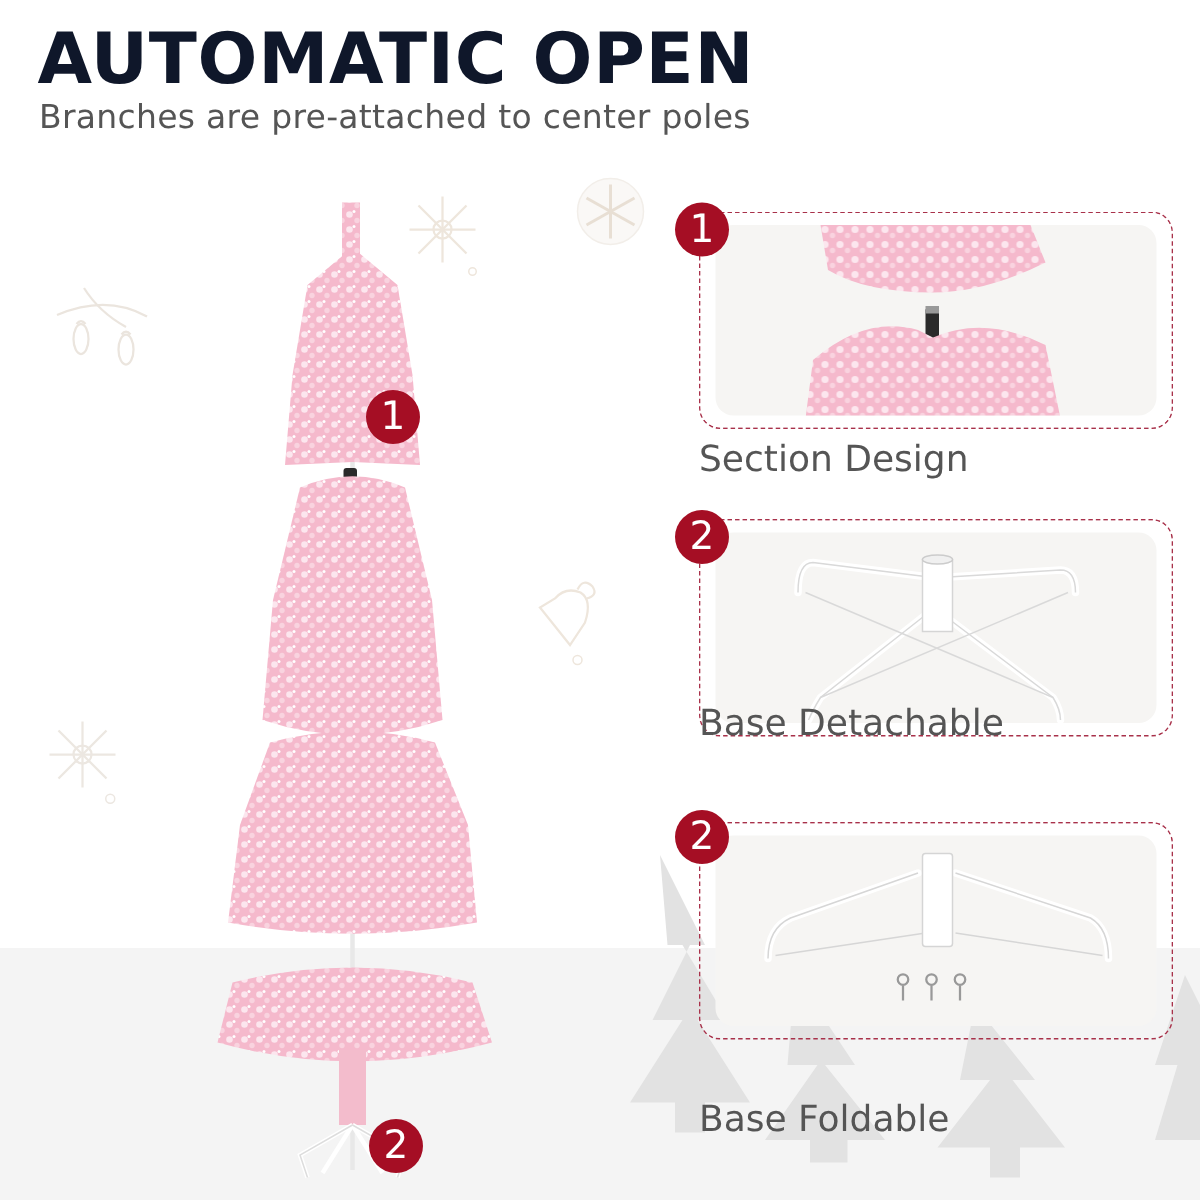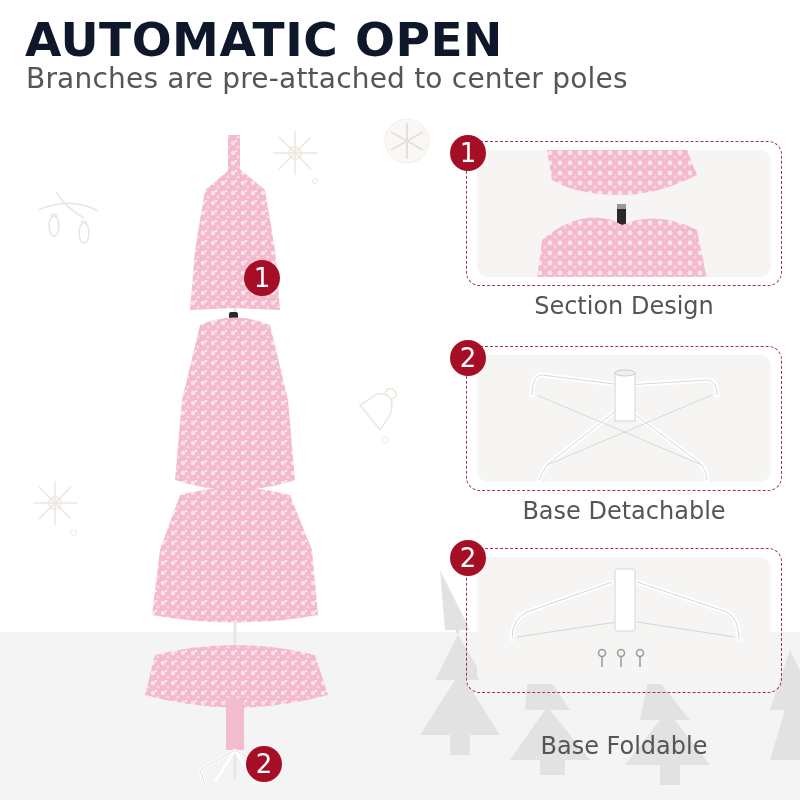--- a/index.html
+++ b/index.html
@@ -1,27 +1,27 @@
 <!DOCTYPE html>
 <html><head>
 <meta charset="utf-8">
 <style>
   * { margin: 0; padding: 0; box-sizing: border-box; }
   html, body { width: 800px; height: 800px; overflow: hidden; background: #ffffff; }
   body { position: relative; font-family: "DejaVu Sans", "Liberation Sans", sans-serif; }
   .floor { position: absolute; left: 0; top: 632px; width: 800px; height: 168px; background: #f4f4f4; }
   .title { position: absolute; left: 25px; top: 12px; font-size: 47px; color: #0f172a; letter-spacing: 0.5px; font-weight: bold; white-space: nowrap; }
-  .subtitle { position: absolute; left: 26px; top: 64px; font-size: 28px; line-height: 30px; color: #555555; white-space: nowrap; letter-spacing: 0.2px; }
+  .subtitle { position: absolute; left: 26px; top: 64px; font-size: 22px; line-height: 30px; color: #555555; white-space: nowrap; letter-spacing: 0.2px; }
   .deco { position: absolute; }
   .tree-wrap { position: absolute; left: 140px; top: 130px; width: 190px; height: 670px; }
   .badge { position: absolute; width: 36px; height: 36px; border-radius: 50%; background: #a50e24; color: #fff; font-size: 26px; line-height: 36px; text-align: center; font-family: "DejaVu Sans", sans-serif; }
   .panel { position: absolute; left: 466px; width: 316px; height: 145px; border: 1.5px dashed #a8314a; border-radius: 14px; }
   .panel-inner { position: absolute; left: 10px; top: 8px; right: 10px; bottom: 8px; background: #f6f5f3; border-radius: 12px; overflow: hidden; }
   .panel-badge { position: absolute; left: 450px; }
-  .caption { position: absolute; left: 466px; width: 316px; text-align: center; font-size: 24px; color: #555555; font-weight: normal; }
+  .caption { position: absolute; left: 466px; width: 316px; text-align: left; font-size: 24px; color: #555555; font-weight: normal; }
   .bg-trees { position: absolute; left: 420px; top: 560px; width: 380px; height: 240px; }
 </style>
 </head>
 <body>
 
 <div class="floor"></div>
 
 <svg class="bg-trees" viewBox="0 0 380 240">
   <g fill="#e2e2e2">
     <polygon points="20,10 50,70 35,70 65,120 45,120 80,175 50,175 50,195 30,195 30,175 0,175 35,120 15,120 40,70 25,70"></polygon>
@@ -161,21 +161,21 @@
         <path d="M152,55 L225,110 Q230,118 230,125"></path>
         <line x1="60" y1="40" x2="225" y2="110"></line>
         <line x1="235" y1="40" x2="70" y2="110"></line>
       </g>
       <rect x="138" y="18" width="20" height="48" fill="#ffffff" stroke="#d5d5d5"></rect>
       <ellipse cx="148" cy="18" rx="10" ry="3" fill="#f0f0f0" stroke="#ccc"></ellipse>
     </svg>
   </div>
 </div>
 <div class="badge panel-badge" style="top:340px">2</div>
-<div class="caption" style="top:497px">Base Detachable</div>
+<div class="caption" style="top:468px">Base Detachable</div>
 
 <div class="panel" style="top:548px">
   <div class="panel-inner">
     <svg width="296" height="129" viewBox="0 0 296 129">
       <g stroke="#ffffff" stroke-width="5" fill="none" stroke-linecap="round">
         <path d="M135,25 L50,55 Q35,62 35,82"></path>
         <path d="M160,25 L250,55 Q262,62 262,82"></path>
       </g>
       <g stroke="#d6d6d6" stroke-width="1" fill="none">
         <path d="M135,25 L50,55 Q35,62 35,82"></path>

